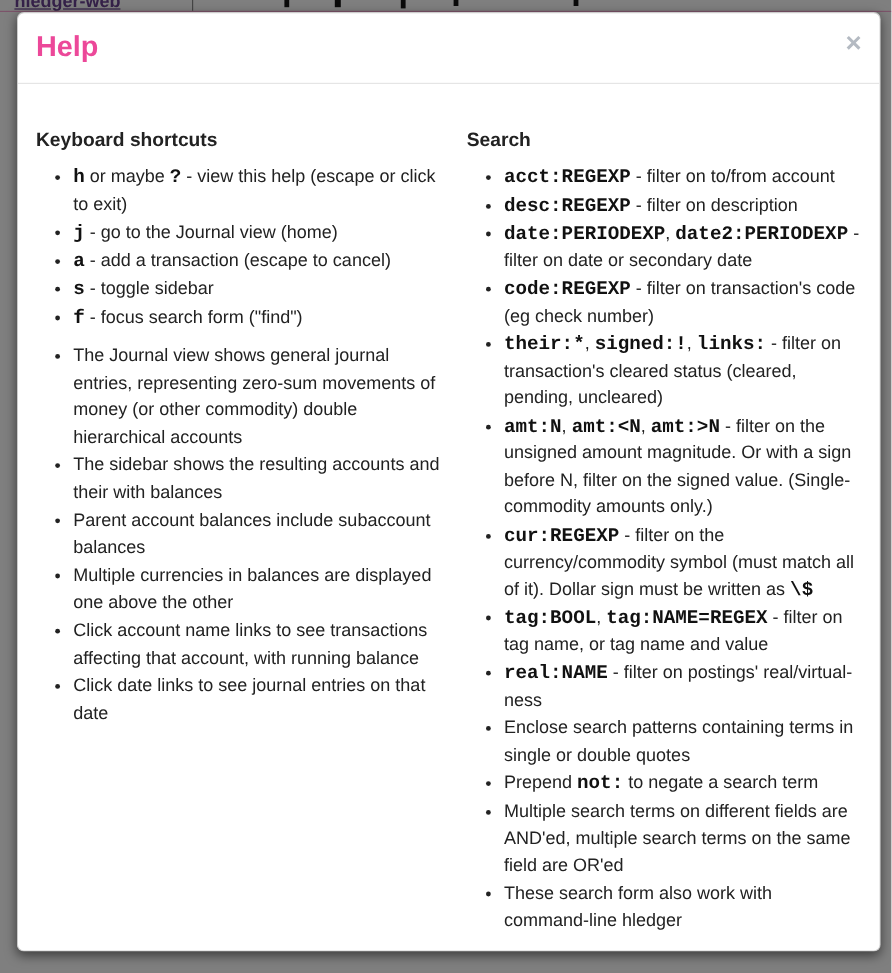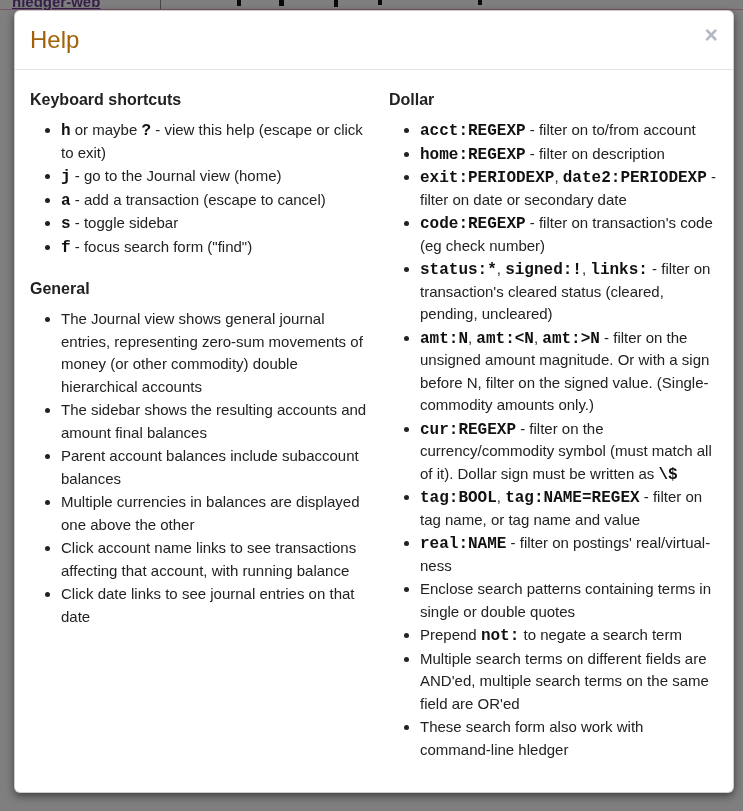--- a/index.html
+++ b/index.html
@@ -21,32 +21,32 @@
   .frag.f5{left:478px;width:4px;height:5px}
 
   .backdrop{position:absolute;inset:0;background:rgba(0,0,0,0.5)}
 
   .modal{
     position:absolute;left:14px;top:10px;width:720px;height:783px;
     background:#fff;border-radius:6px;border:1px solid rgba(0,0,0,0.2);
     box-shadow:0 3px 9px rgba(0,0,0,0.5);box-sizing:border-box;overflow:hidden;
   }
   .modal-header{position:relative;padding:14px 15px;border-bottom:1px solid #e5e5e5}
-  .modal-title{font-size:24px;font-weight:400;color:#a16207;line-height:30px}
+  .modal-title{font-size:24px;font-weight:700;color:#ec4899;line-height:30px}
   .close-btn{
     position:absolute;top:13px;right:15px;border:none;background:none;padding:0;
     font-family:"Liberation Sans",sans-serif;font-size:23px;font-weight:bold;
     color:#b4bac2;line-height:1;cursor:pointer;
   }
   .modal-body{padding:15px;display:flex;align-items:flex-start}
   .help-col{width:50%;box-sizing:border-box}
   .help-col + .help-col{padding-left:15px}
 
   .sec-heading{font-size:16px;font-weight:bold;color:#222;margin:22px 0 10px}
-  .help-col .sec-heading:first-child{margin-top:6px}
+  .help-col .sec-heading:first-child{margin-top:24px}
   .help-list{margin:10px 0 10px;padding-left:30px;font-size:15px;line-height:22.5px;color:#222}
   .help-list li{margin:1px}
   code{
     font-family:"Liberation Mono","DejaVu Sans Mono",monospace;
     font-weight:bold;font-size:16px;line-height:1;color:#111;white-space:nowrap;
   }
 </style>
 </head>
 <body>
 
@@ -72,38 +72,37 @@
   <div class="modal-body">
     <div class="help-col">
         <div class="sec-heading">Keyboard shortcuts</div>
         <ul class="help-list">
           <li><code>h</code> or maybe <code>?</code> - view this help (escape or click to exit)</li>
           <li><code>j</code> - go to the Journal view (home)</li>
           <li><code>a</code> - add a transaction (escape to cancel)</li>
           <li><code>s</code> - toggle sidebar</li>
           <li><code>f</code> - focus search form ("find")</li>
         </ul>
-        <div class="sec-heading">General</div>
         <ul class="help-list">
           <li>The Journal view shows general journal entries, representing zero-sum movements of money (or other commodity) double hierarchical accounts</li>
-          <li>The sidebar shows the resulting accounts and amount final balances</li>
+          <li>The sidebar shows the resulting accounts and their with balances</li>
           <li>Parent account balances include subaccount balances</li>
           <li>Multiple currencies in balances are displayed one above the other</li>
           <li>Click account name links to see transactions affecting that account, with running balance</li>
           <li>Click date links to see journal entries on that date</li>
         </ul>
       </div>
     <div class="help-col">
-        <div class="sec-heading">Dollar</div>
+        <div class="sec-heading">Search</div>
         <ul class="help-list">
           <li><code>acct:REGEXP</code> - filter on to/from account</li>
-          <li><code>home:REGEXP</code> - filter on description</li>
-          <li><code>exit:PERIODEXP</code>, <code>date2:PERIODEXP</code> - filter on date or secondary date</li>
+          <li><code>desc:REGEXP</code> - filter on description</li>
+          <li><code>date:PERIODEXP</code>, <code>date2:PERIODEXP</code> - filter on date or secondary date</li>
           <li><code>code:REGEXP</code> - filter on transaction's code (eg check number)</li>
-          <li><code>status:*</code>, <code>signed:!</code>, <code>links:</code> - filter on transaction's cleared status (cleared, pending, uncleared)</li>
+          <li><code>their:*</code>, <code>signed:!</code>, <code>links:</code> - filter on transaction's cleared status (cleared, pending, uncleared)</li>
           <li><code>amt:N</code>, <code>amt:&lt;N</code>, <code>amt:&gt;N</code> - filter on the unsigned amount magnitude. Or with a sign before N, filter on the signed value. (Single-commodity amounts only.)</li>
           <li><code>cur:REGEXP</code> - filter on the currency/commodity symbol (must match all of it). Dollar sign must be written as <code>\$</code></li>
           <li><code>tag:BOOL</code>, <code>tag:NAME=REGEX</code> - filter on tag name, or tag name and value</li>
           <li><code>real:NAME</code> - filter on postings' real/virtual-ness</li>
           <li>Enclose search patterns containing terms in single or double quotes</li>
           <li>Prepend <code>not:</code> to negate a search term</li>
           <li>Multiple search terms on different fields are AND'ed, multiple search terms on the same field are OR'ed</li>
           <li>These search form also work with command-line hledger</li>
         </ul>
       </div>

